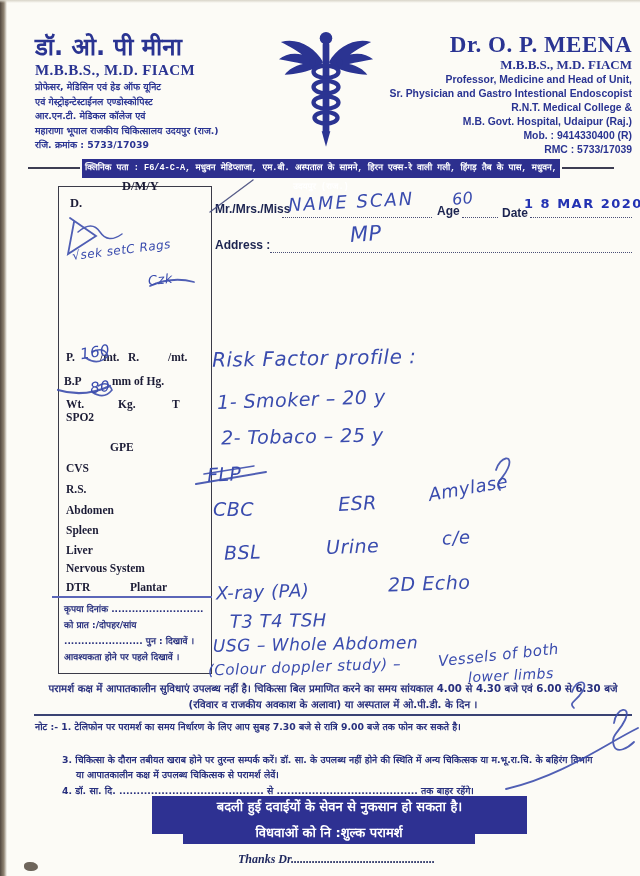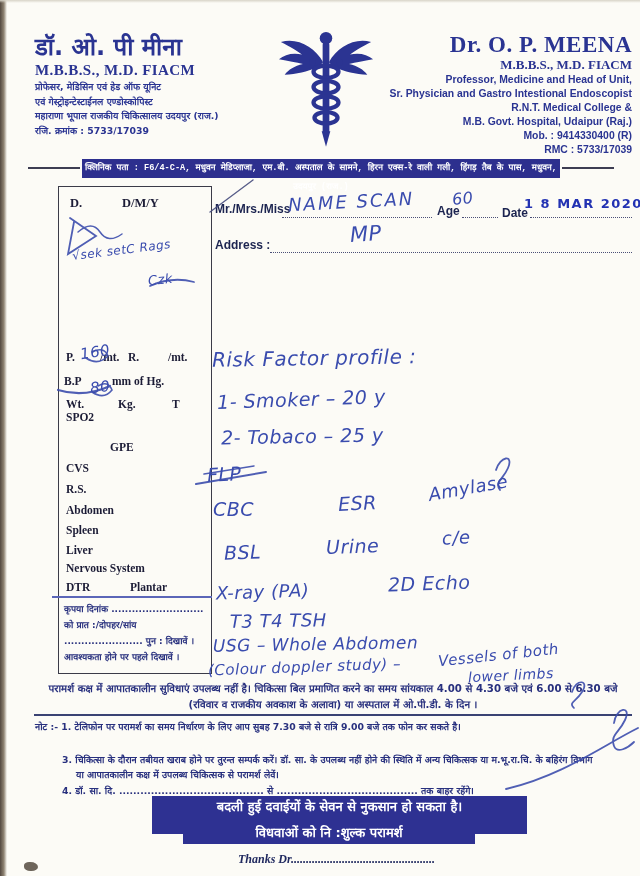--- a/index.html
+++ b/index.html
@@ -54,20 +54,21 @@
 <div class="page">
   <div class="edge-left"></div>
   <div class="edge-top"></div>
   <div class="blot"></div>
 
   <div class="hdr-left">
     <div class="nm">डॉ. ओ. पी मीना</div>
     <div class="dg">M.B.B.S., M.D. FIACM</div>
     <div class="ln">प्रोफेसर, मेडिसिन एवं हेड ऑफ यूनिट</div>
     <div class="ln">एवं गेस्ट्रोइन्टेस्टाईनल एण्डोस्कोपिस्ट</div>
+    <div class="ln">आर.एन.टी. मेडिकल कॉलेज एवं</div>
     <div class="ln">महाराणा भूपाल राजकीय चिकित्सालय उदयपुर (राज.)</div>
     <div class="ln">रजि. क्रमांक : 5733/17039</div>
   </div>
 
   <svg class="abs" style="left:278px;top:26px;" width="96" height="128" viewBox="0 0 100 130">
     <g fill="#2b3492" stroke="none">
       <circle cx="50" cy="11" r="6.5"></circle>
       <rect x="46.5" y="15" width="7" height="96" rx="3"></rect>
       <polygon points="45.5,108 54.5,108 50,124"></polygon>
 
@@ -107,21 +108,21 @@
   <div class="dots" style="left:530px;top:216px;width:102px;"></div>
   <span class="hw" style="left:288px;top:191px;font-size:18px;transform:rotate(-3deg);letter-spacing:2px;">NAME SCAN</span>
   <span class="hw" style="left:452px;top:189px;font-size:16px;transform:rotate(-6deg);">60</span>
   <span class="stamp" style="left:524px;top:196px;">1 8 MAR 2020</span>
   <span class="flabel" style="left:215px;top:238px;">Address :</span>
   <div class="dots" style="left:270px;top:251px;width:362px;"></div>
   <span class="hw" style="left:350px;top:222px;font-size:21px;transform:rotate(-4deg);">MP</span>
 
   <div class="panel"></div>
   <span class="vlab" style="left:70px;top:196px;font-size:12.5px;">D.</span>
-  <span class="vlab" style="left:122px;top:196px;font-size:12.5px;">D/M/Y</span>
+  <span class="vlab" style="left:122px;top:179px;font-size:12.5px;">D/M/Y</span>
   <span class="hw" style="left:72px;top:243px;font-size:12px;transform:rotate(-7deg);">√sek setC Rags</span>
   <span class="hw" style="left:148px;top:272px;font-size:13px;transform:rotate(-6deg);">Czk</span>
 
   <span class="vlab" style="left:66px;top:351px;">P.</span>
   <span class="vlab" style="left:100px;top:351px;">/mt.</span>
   <span class="vlab" style="left:128px;top:351px;">R.</span>
   <span class="vlab" style="left:168px;top:351px;">/mt.</span>
   <span class="hw" style="left:80px;top:343px;font-size:15px;transform:rotate(-9deg);">160</span>
   <span class="vlab" style="left:64px;top:375px;">B.P</span>
   <span class="vlab" style="left:112px;top:375px;">mm of Hg.</span>

